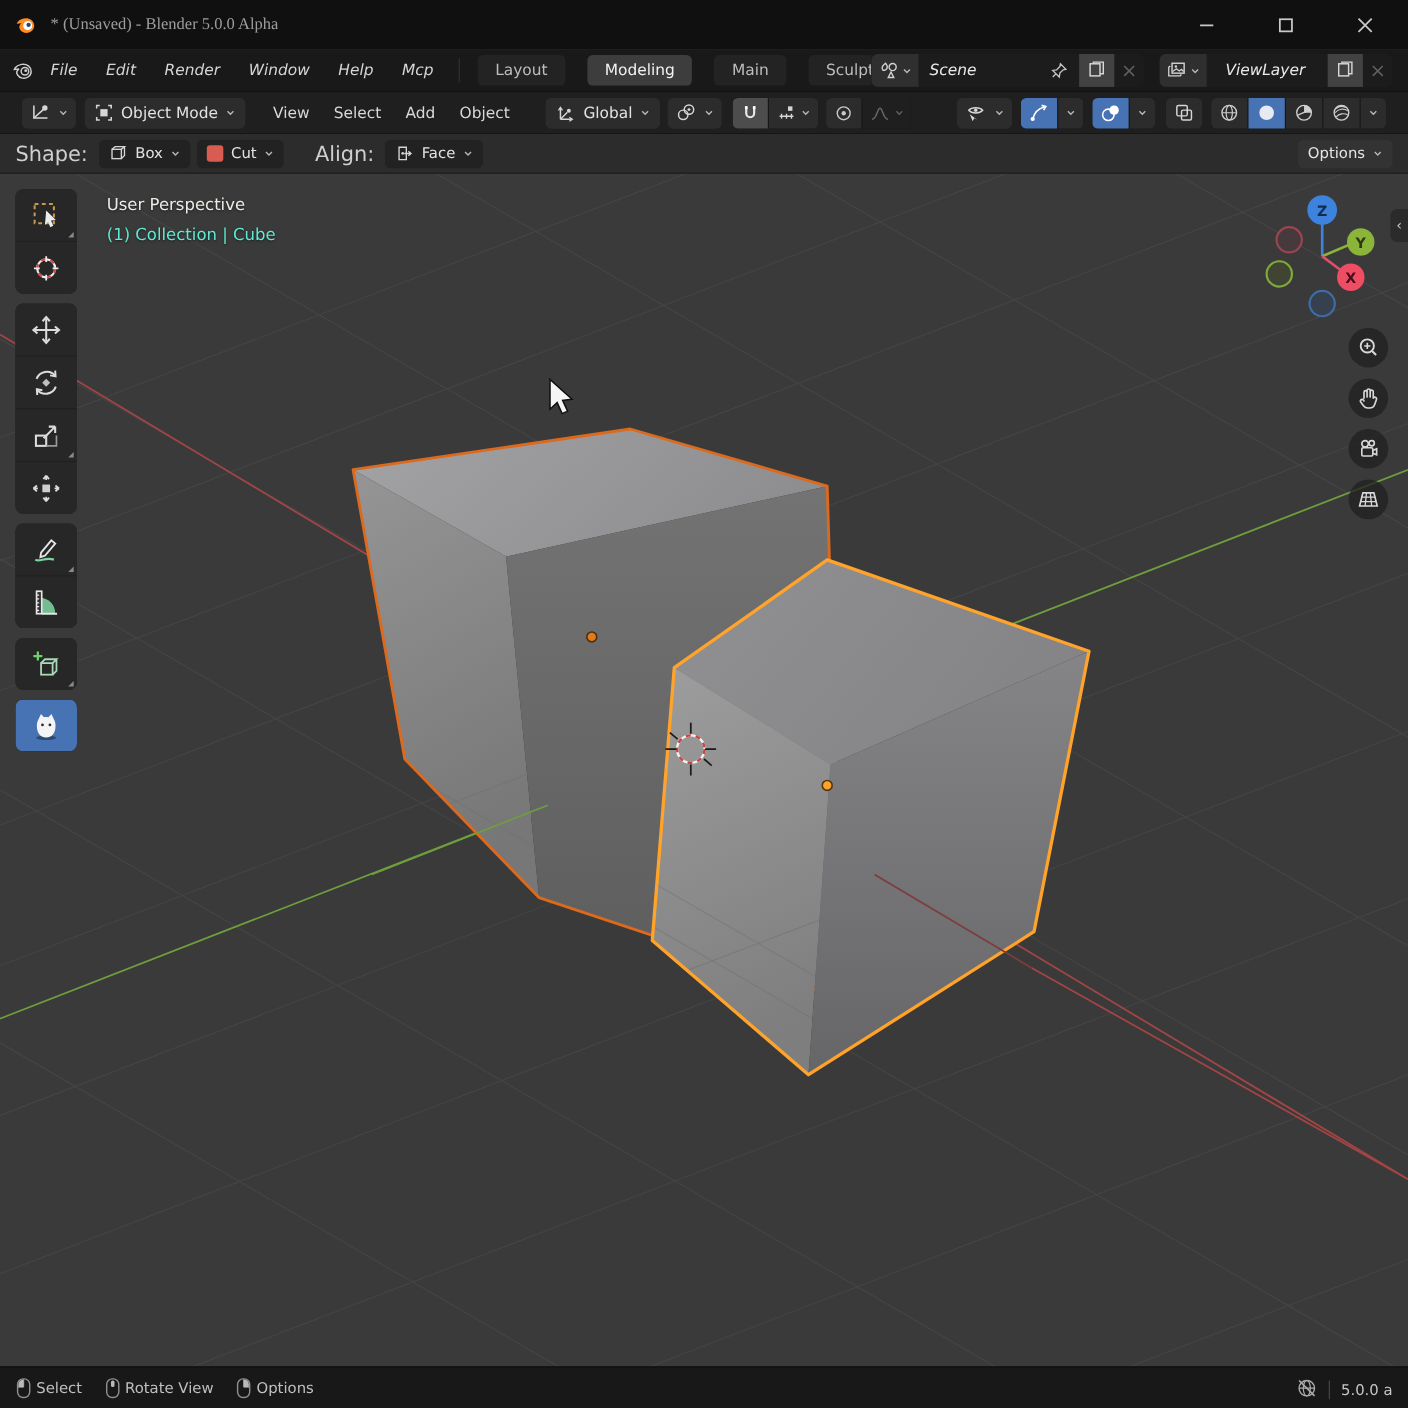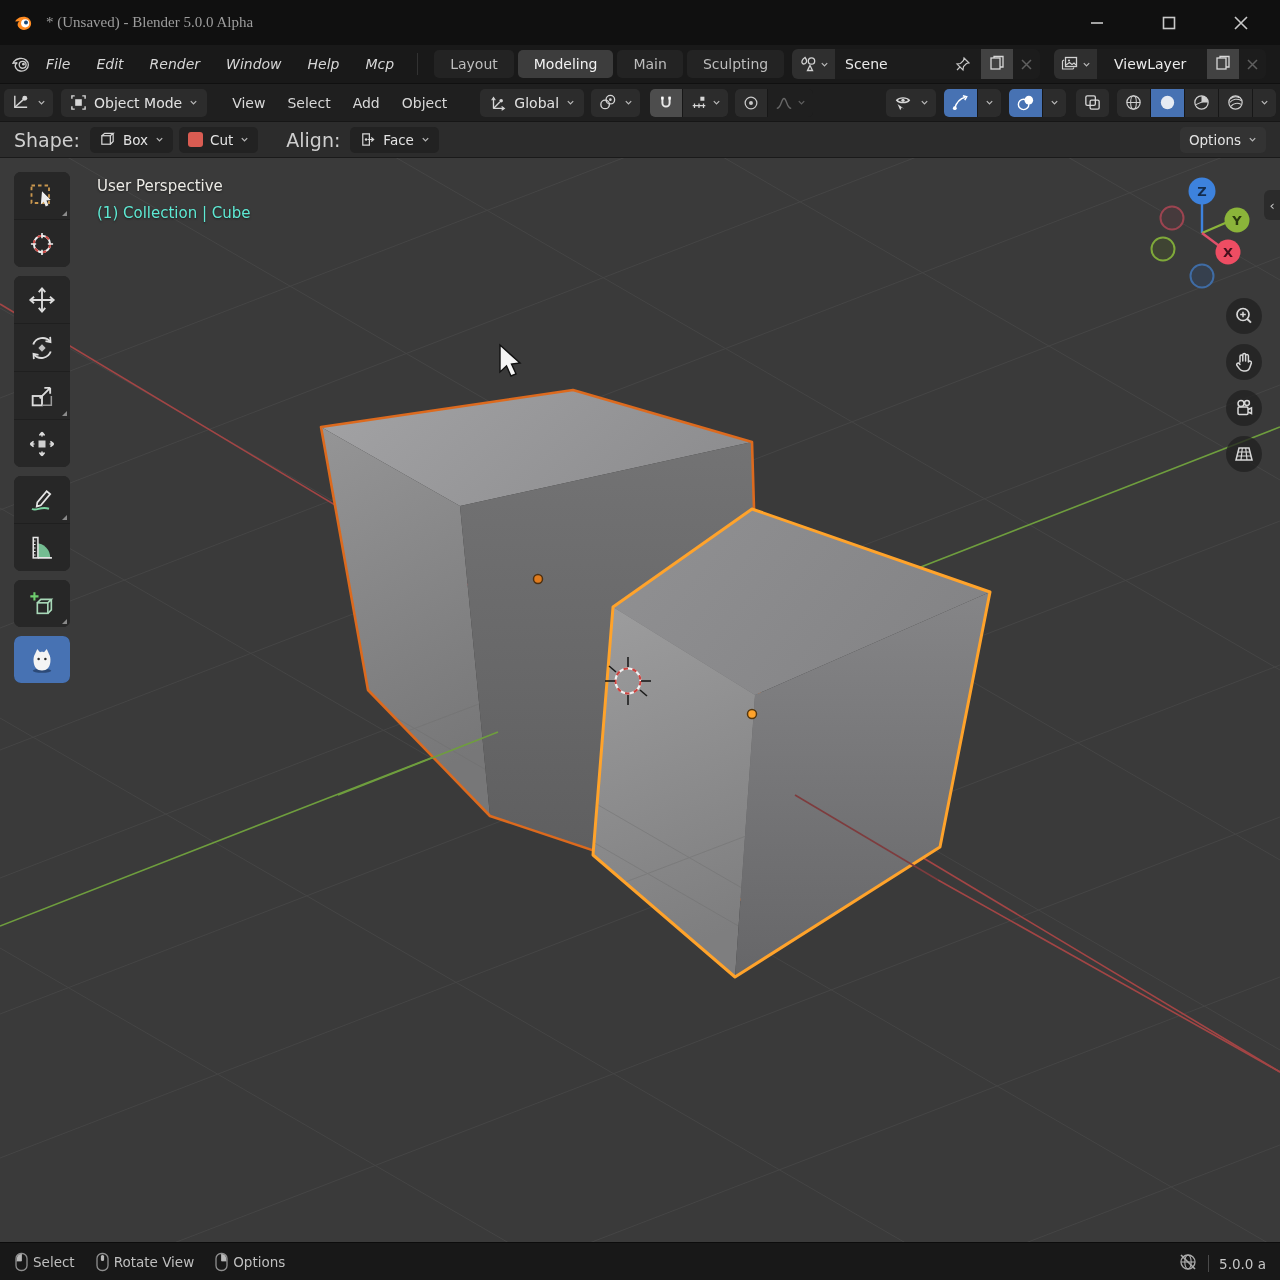--- a/index.html
+++ b/index.html
@@ -10,32 +10,32 @@
   
   .titlebar{height:45px;background:#101010;display:flex;align-items:center;padding:0 12px;}
   .titlebar .title{color:#9d9d9d;font-size:15px;margin-left:10px;font-family:Liberation Serif, serif;}
   .win-controls{margin-left:auto;display:flex;align-items:center;gap:46px;padding-right:14px;}
   .win-btn{width:26px;height:26px;display:flex;align-items:center;justify-content:center;cursor:default;}
 
   
   .menubar{height:39px;background:#191919;display:flex;align-items:center;padding:0 10px;border-bottom:1px solid #101010;}
   .menu-item{padding:5px 13px;font-size:14px;color:#d6d6d6;border-radius:4px;font-style:italic;}
   .mb-divider{width:1px;height:22px;background:#323232;margin:0 10px;}
-  .tabs{display:flex;align-items:center;gap:4px;flex:1;overflow:hidden;white-space:nowrap;margin-left:6px;}
+  .tabs{display:flex;align-items:center;gap:20px;flex:1;overflow:hidden;white-space:nowrap;margin-left:6px;}
   .tab{padding:6px 16px;font-size:14px;color:#bdbdbd;background:#232323;border-radius:5px;flex:none;}
   .tab.active{background:#3d3d3d;color:#f2f2f2;}
   .selector{display:flex;align-items:center;height:30px;border-radius:6px;overflow:hidden;background:#1c1c1c;flex:none;}
   .sel-iconbtn{background:#2f2f2f;height:100%;display:flex;align-items:center;padding:0 6px;gap:2px;}
-  .sel-field{display:flex;align-items:center;gap:8px;padding:0 10px;height:100%;}
+  .sel-field{display:flex;align-items:center;gap:8px;padding:0 10px;height:100%;font-style:italic;}
   .sel-text{font-size:14px;color:#eaeaea;}
   .sel-new{background:#424242;height:100%;display:flex;align-items:center;padding:0 7px;}
   .sel-x{height:100%;display:flex;align-items:center;padding:0 7px;}
 
   
-  .vp-header{height:38px;background:#1f1f1f;display:flex;align-items:center;padding:0 4px;border-bottom:1px solid #161616;}
+  .vp-header{height:38px;background:#1f1f1f;display:flex;align-items:center;padding:0 20px;border-bottom:1px solid #161616;}
   .dd{display:inline-flex;align-items:center;gap:7px;background:#2c2c2c;border-radius:5px;height:28px;padding:0 9px;font-size:14px;color:#e2e2e2;flex:none;}
   .hmenu{padding:0 11px;font-size:14px;color:#d8d8d8;flex:none;}
   .seg{display:inline-flex;border-radius:5px;overflow:hidden;gap:1px;background:#171717;flex:none;}
   .seg>div{background:#2c2c2c;height:28px;display:flex;align-items:center;padding:0 7px;gap:4px;}
   .seg>div.on-gray{background:#4d4d4d;}
   .seg>div.on-blue{background:#4772b3;}
   .dim{opacity:.45;}
   .spacer{flex:1;}
 
   

